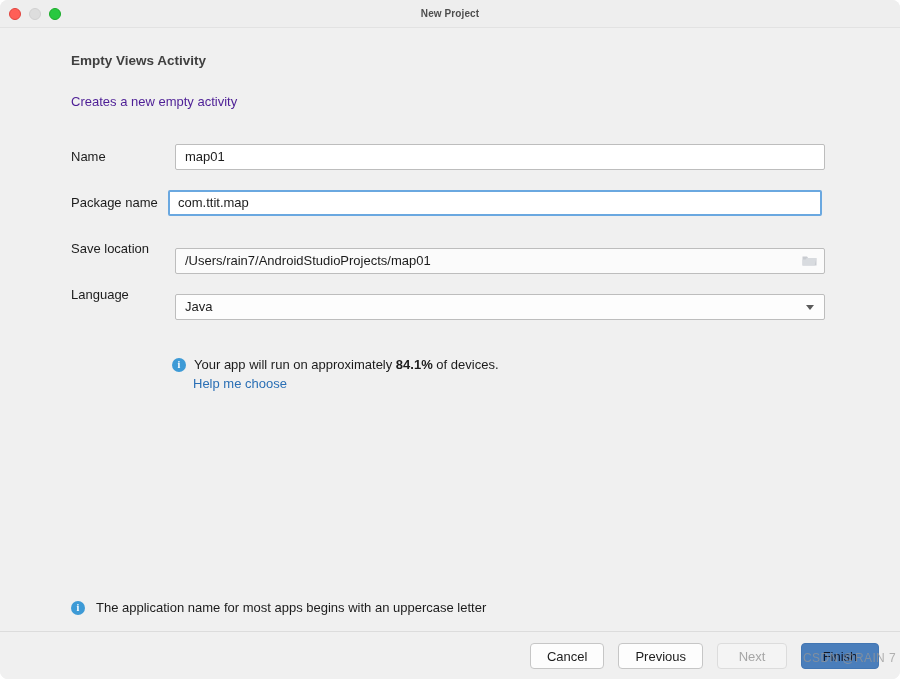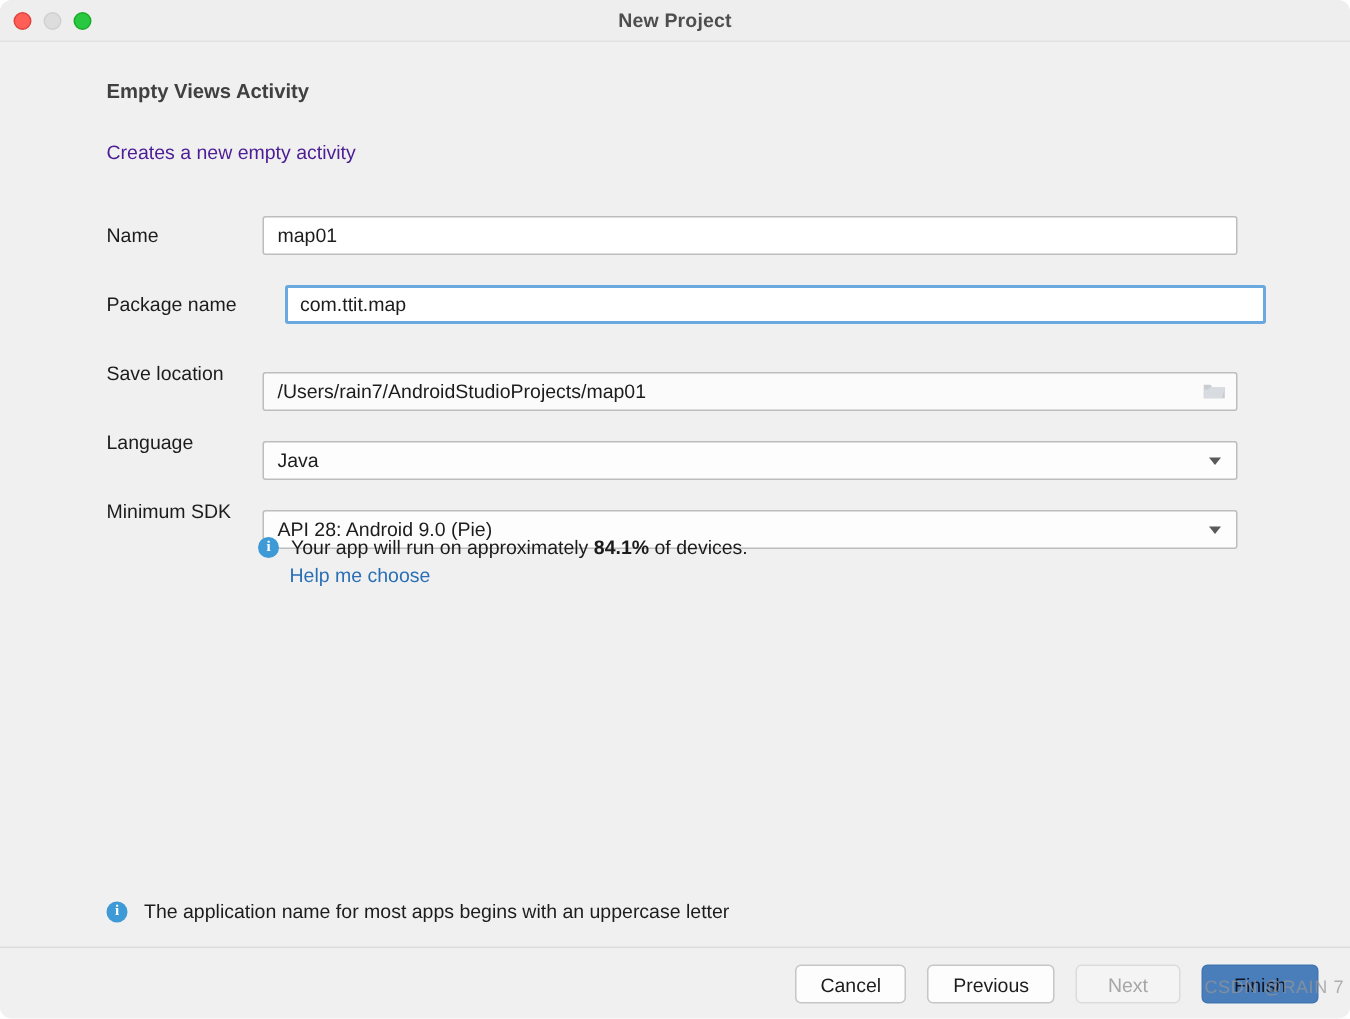--- a/index.html
+++ b/index.html
@@ -30,21 +30,21 @@
     display: flex; gap: 8px; align-items: center;
   }
   .light { width: 12px; height: 12px; border-radius: 50%; display: block; }
   .light-close  { background: #ff5f57; border: 0.5px solid #e0443e; }
   .light-min    { background: #dddddd; border: 0.5px solid #d0d0d0; }
   .light-zoom   { background: #28c840; border: 0.5px solid #1aab29; }
   #window-title {
     position: absolute; top: 0; left: 0;
     width: 900px; height: 28px;
     line-height: 28px; text-align: center;
-    font-size: 13px; font-weight: bold; color: #4e4e4e;
+    font-size: 10px; font-weight: bold; color: #4e4e4e;
     letter-spacing: 0.1px;
   }
 
   
   #content {
     position: absolute; top: 28px; left: 0;
     width: 900px; height: 603px;
     background: #f0f0f0;
   }
   #tpl-title {
@@ -71,21 +71,21 @@
     border: 1px solid #bdbdbd;
     border-radius: 2px;
     font-size: 13px; color: #1c1c1c;
     padding: 0 9px;
     line-height: 24px;
     font-family: "Liberation Sans", sans-serif;
     outline: none;
     white-space: nowrap; overflow: hidden;
   }
   .field.focused {
-    left: 190px; width: 654px;
+    left: 168px; width: 654px;
     border: 2px solid #6aa8e0;
     padding: 0 8px;
     line-height: 22px;
   }
   .field.readonly {
     background: #fbfbfb;
     color: #1c1c1c;
     padding-right: 34px;
   }
   .field.combo {
@@ -232,29 +232,20 @@
     <div class="row" style="top:254px;">
       <div class="row-label">Language</div>
       <div class="field-wrap">
         <div class="field combo" style="left:0;width:650px;">Java</div>
         <div class="combo-arrow">
             <span class="caret"></span>
           </div>
       </div>
     </div>
 
-    <div class="row" style="top:300px;">
-      <div class="row-label">Minimum SDK</div>
-      <div class="field-wrap">
-        <div class="field combo" style="left:0;width:650px;">API 28: Android 9.0 (Pie)</div>
-        <div class="combo-arrow">
-            <span class="caret"></span>
-          </div>
-      </div>
-    </div>
 
     <div id="sdk-info">
       <span class="info-icon">i</span>
       <span id="sdk-info-text"><span>Your app will run on approximately </span><b>84.1%</b><span> of devices.</span></span>
     </div>
     <a href="#" id="help-link">Help me choose</a>
 
     <div id="bottom-notice">
       <span class="info-icon">i</span>
       <span id="bottom-notice-text">The application name for most apps begins with an uppercase letter</span>

